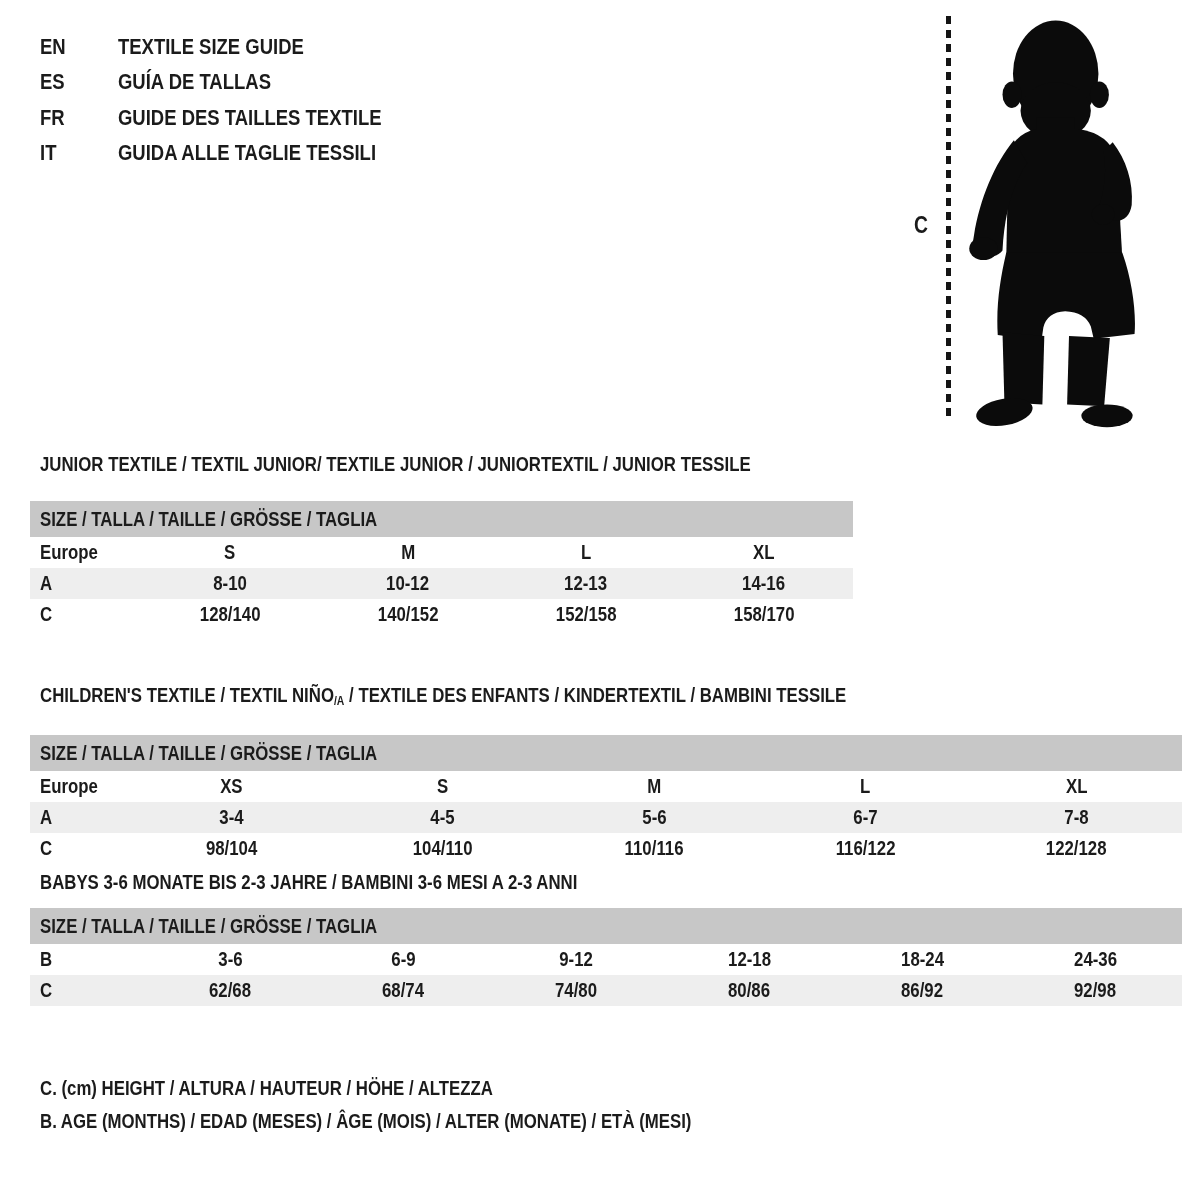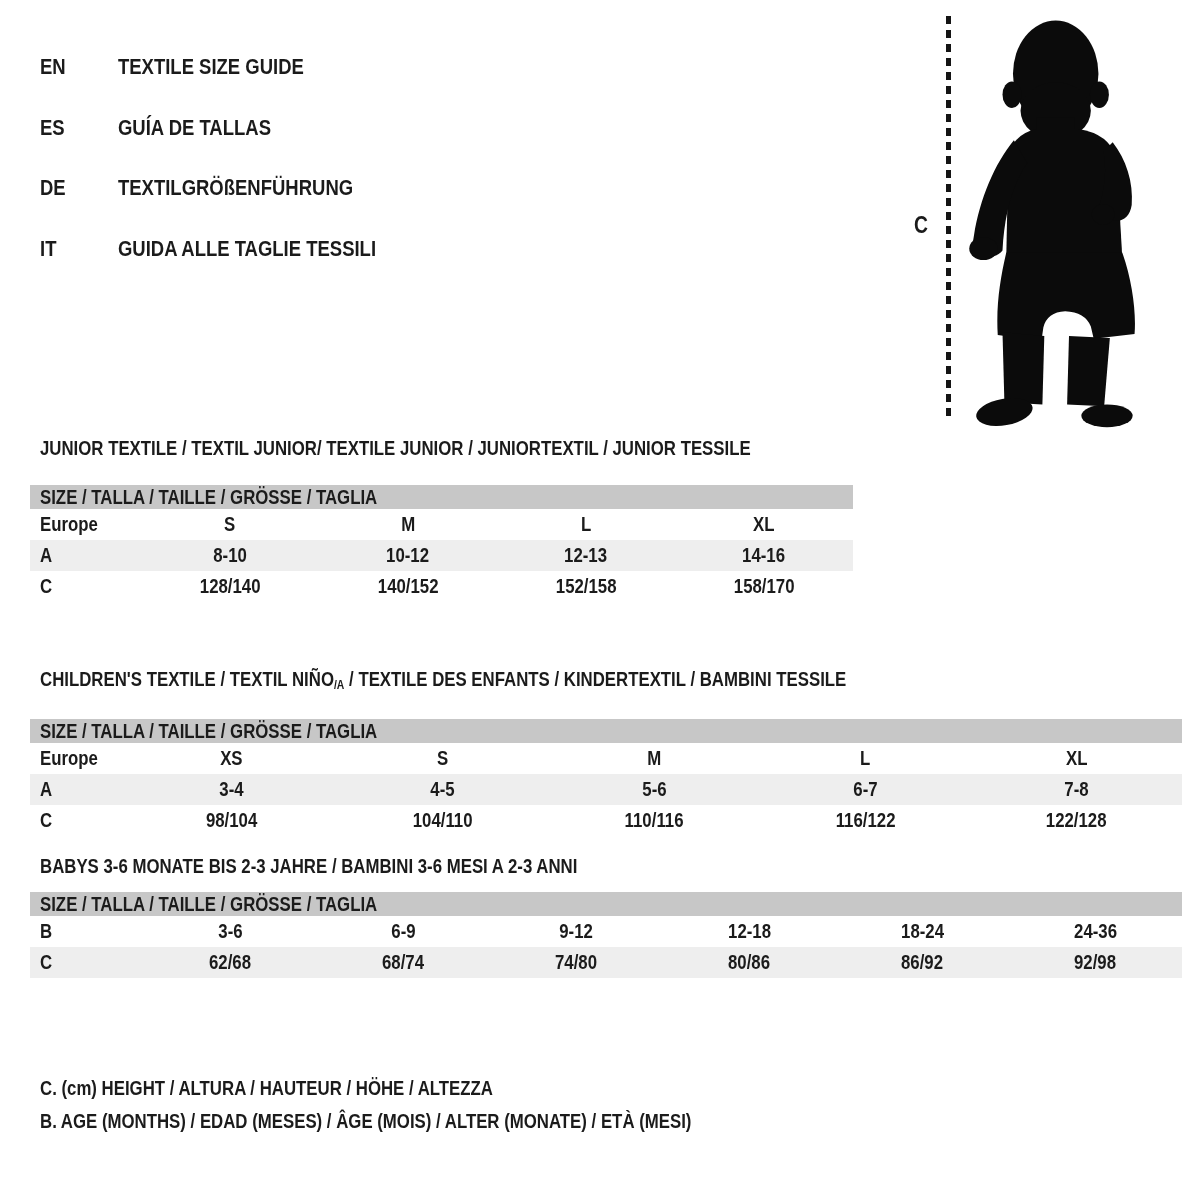--- a/index.html
+++ b/index.html
@@ -13,46 +13,46 @@
   
   .cond, .cond-c {
     display:inline-block; white-space:nowrap;
     transform:scaleX(0.84);
   }
   .cond   { transform-origin:0 50%; }
   .cond-c { transform-origin:50% 50%; }
 
   
   .lang-header { position:absolute; left:40px; top:29px; }
-  .lang-row { display:flex; height:35.5px; align-items:flex-start; font-size:22px;margin-top:25px; }
+  .lang-row { display:flex; height:35.5px; align-items:center; font-size:22px; }
   .lang-code { flex:0 0 78px; }
 
   
   .figure { position:absolute; left:0; top:0; width:1200px; height:440px; pointer-events:none; }
   .measure-line {
     position:absolute; left:946px; top:16px; width:5px; height:400px;
     background:repeating-linear-gradient(to bottom, #141414 0 8px, transparent 8px 14px);
   }
   .measure-label { position:absolute; left:914px; top:212px; font-size:23px; }
   .silhouette { position:absolute; left:955px; top:12px; width:190px; height:420px; }
   .silhouette * { fill:#0b0b0b; }
 
   
   .size-section { position:absolute; left:30px; }
   #sec1 { top:437px; width:823px; }
   #sec2 { top:668px; width:1152px; }
   #sec3 { top:849px; width:1152px; }
-  .sec-title { font-size:20px; line-height:22px; font-weight:700; margin:0 0 26px 10px; }
+  .sec-title { font-size:20px; line-height:22px; font-weight:700; margin:16px 0 26px 10px; }
   #sec3 .sec-title { margin-bottom:8px; }
   #sec3 .title-line { line-height:35px; }
   .t-sub { font-size:0.62em; position:relative; top:3px; }
 
   table.size-table { width:100%; border-collapse:collapse; table-layout:fixed; }
   th.band {
-    background:#c7c7c7; height:24px; text-align:left;
+    background:#c7c7c7; height:36px; text-align:left;
     padding-left:10px; font-size:20px; font-weight:700;
   }
   tbody td { height:31px; text-align:center; font-size:20px; font-weight:700; padding:0; }
   tbody td.lbl { text-align:left; padding-left:10px;margin-top:16px; }
   tbody tr:nth-child(even) { background:#eeeeee; }
   .t1 col.col-label { width:111px; }
   .t2 col.col-label { width:96px; }
   .t3 col.col-label { width:114px; }
 
   
@@ -67,22 +67,22 @@
   <div class="lang-header">
     <div class="lang-row">
       <div class="lang-code"><span class="cond">EN</span></div>
       <div class="lang-title"><span class="cond">TEXTILE SIZE GUIDE</span></div>
     </div>
     <div class="lang-row">
       <div class="lang-code"><span class="cond">ES</span></div>
       <div class="lang-title"><span class="cond">GUÍA DE TALLAS</span></div>
     </div>
     <div class="lang-row">
-      <div class="lang-code"><span class="cond">DE</span></div>
-      <div class="lang-title"><span class="cond">TEXTILGRÖßENFÜHRUNG</span></div>
+      <div class="lang-code"><span class="cond">FR</span></div>
+      <div class="lang-title"><span class="cond">GUIDE DES TAILLES TEXTILE</span></div>
     </div>
     <div class="lang-row">
       <div class="lang-code"><span class="cond">IT</span></div>
       <div class="lang-title"><span class="cond">GUIDA ALLE TAGLIE TESSILI</span></div>
     </div>
   </div>
 
   <div class="figure">
     <div class="measure-label"><span class="cond">C</span></div>
     <div class="measure-line"></div>

